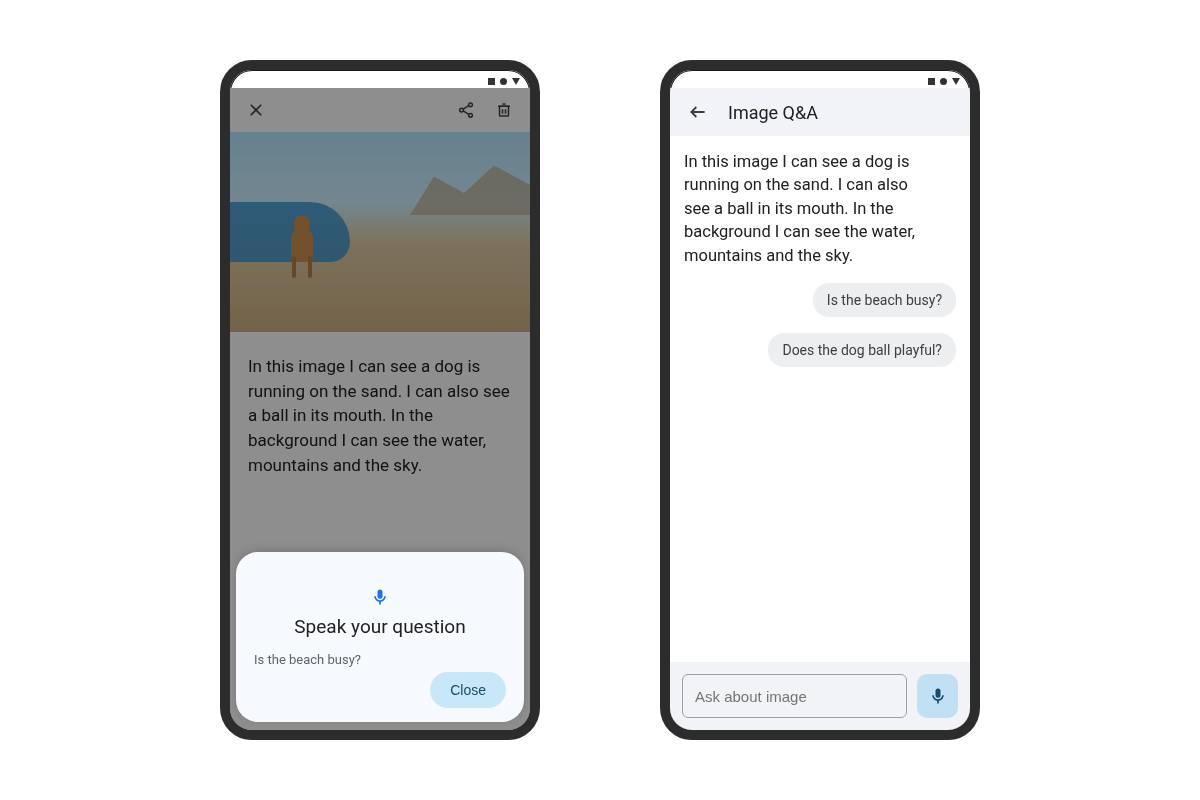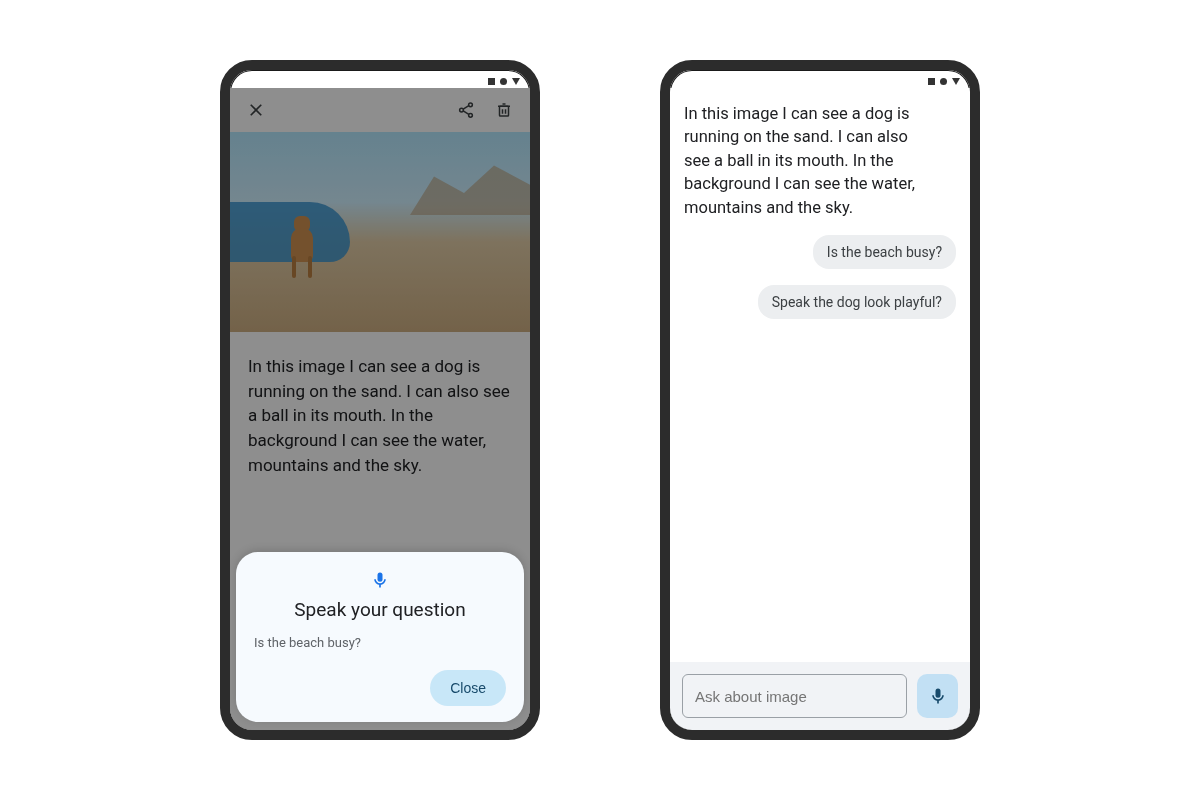--- a/index.html
+++ b/index.html
@@ -130,39 +130,39 @@
     position:absolute; inset:0;
     background:rgba(0,0,0,.42);
   }
   .p1-sheet {
     position:absolute; left:6px; right:6px; bottom:8px;
     background:#f6fafe;
     border-radius:22px;
     padding:18px 18px 14px 18px;
     box-shadow:0 -2px 8px rgba(0,0,0,.15);
     min-height:170px;
-    display:flex; flex-direction:column; align-items:center;
+    display:flex; flex-direction:column; align-items:center;justify-content:flex-end;
   }
   .p1-sheet .mic {
     color:#1a73e8;
   }
   .p1-sheet .title {
     margin-top:8px;
     font-size:19px;
     color:#202124;
   }
   .p1-sheet .transcript {
     align-self:flex-start;
     margin-top:14px;
     font-size:13px;
     color:#5f6368;
   }
   .p1-sheet .close-row {
     align-self:flex-end;
-    margin-top:20px;
+    margin-top:5px;
   }
   .pill-btn {
     background:#c8e7f8;
     color:#174a6b;
     border:none;
     padding:10px 20px;
     border-radius:20px;
     font-size:14px;
     cursor:pointer;
   }
@@ -308,25 +308,34 @@
 </div>
 
 <div class="phone">
   <div class="screen">
     <div class="status-bar">
       <span class="status-shape sq"></span>
       <span class="status-shape ci"></span>
       <span class="status-shape tri"></span>
     </div>
 
+    <div class="p2-header">
+      <div class="icon-btn">
+        <svg width="20" height="20" viewBox="0 0 24 24" fill="none" stroke="currentColor" stroke-width="2.2">
+            <line x1="20" y1="12" x2="4" y2="12"></line>
+            <polyline points="10 6 4 12 10 18"></polyline>
+          </svg>
+      </div>
+      <div class="title">Image Q&amp;A</div>
+    </div>
 
     <div class="p2-body">
       <div class="ai-msg">In this image I can see a dog is running on the sand. I can also see a ball in its mouth. In the background I can see the water, mountains and the sky.</div>
       <div class="user-msg">Is the beach busy?</div>
-      <div class="user-msg">Speak the dog look playful?</div>
+      <div class="user-msg">Does the dog ball playful?</div>
     </div>
 
     <div class="p2-inputbar">
       <input type="text" placeholder="Ask about image" style="">
       <button class="mic-btn">
         <svg width="20" height="20" viewBox="0 0 24 24" fill="currentColor">
             <rect x="9" y="3" width="6" height="11" rx="3"></rect>
             <path d="M6 11a6 6 0 0 0 12 0" fill="none" stroke="currentColor" stroke-width="2"></path>
             <line x1="12" y1="17" x2="12" y2="21" stroke="currentColor" stroke-width="2"></line>
           </svg>

